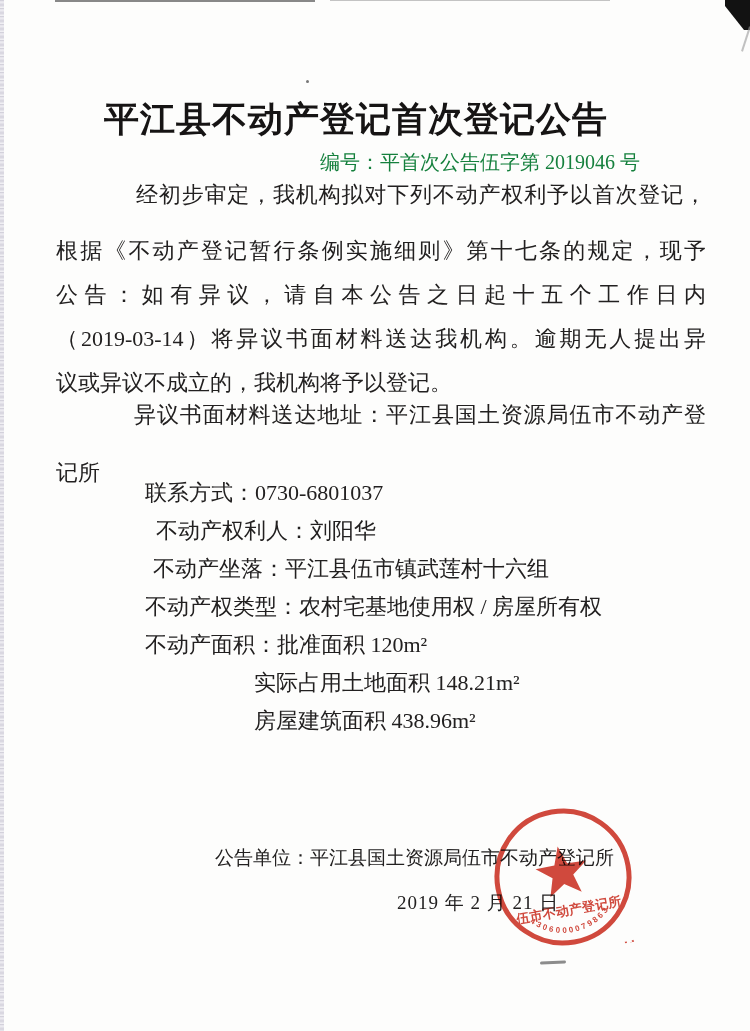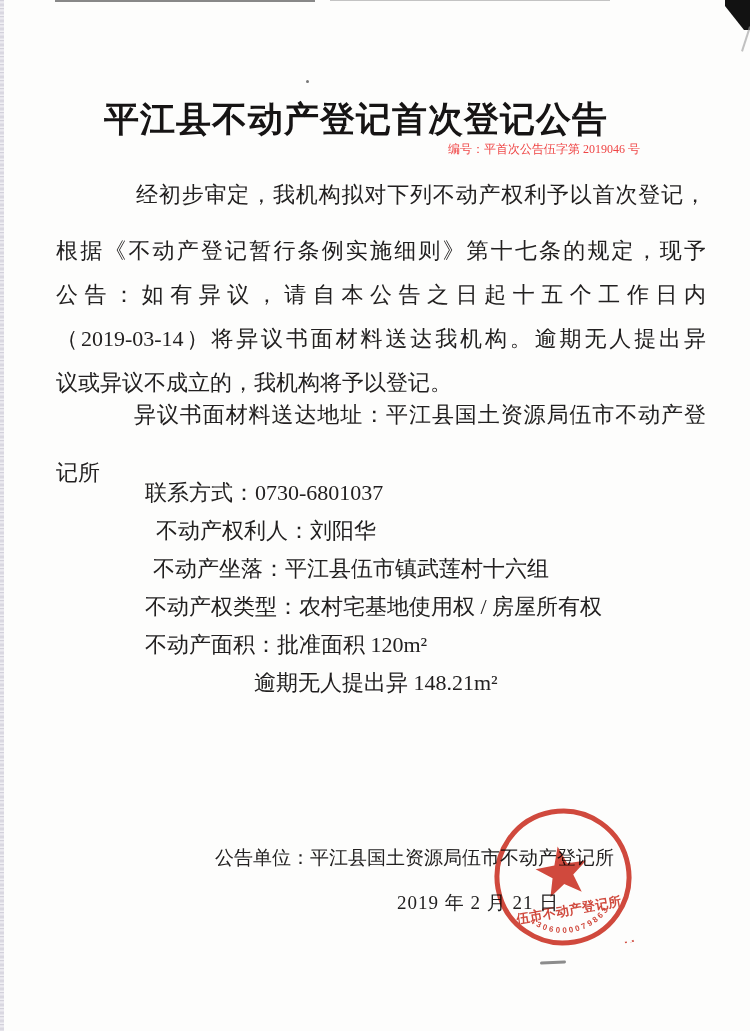--- a/index.html
+++ b/index.html
@@ -25,21 +25,21 @@
     position:absolute;top:26px;right:3px;width:2px;height:26px;background:#9a9a9a;
     transform:rotate(18deg);opacity:.6;
   }
   .stray-dash{position:absolute;left:540px;top:961px;width:26px;height:3px;background:#8c8c8c;transform:rotate(-3deg);border-radius:2px;}
   .stray-dot{position:absolute;left:306px;top:80px;width:3px;height:3px;background:#777;border-radius:50%;}
   
   .title{
     position:absolute;left:0;top:96px;width:712px;text-align:center;
     font-size:35px;font-weight:bold;letter-spacing:1px;color:#161414;
   }
-  .serial{position:absolute;top:141px;right:110px;font-size:12px;color:#ef4444;}
+  .serial{position:absolute;top:149px;right:110px;font-size:20px;color:#15803d;}
   .ln{position:absolute;font-size:22px;white-space:nowrap;color:#222020;}
   .blk{left:56px;width:650px;box-sizing:border-box;white-space:normal;}
   .jst{text-align:justify;text-align-last:justify;}
   .ind1{padding-left:80px;}
   .ind2{padding-left:78px;}
   .l1{top:180px;} .l2{top:236px;} .l3{top:280px;} .l4{top:324px;} .l5{top:368px;}
   .a1{top:400px;} .a2{top:458px;left:56px;}
   .d0{top:478px;left:145px;} .d1{top:516px;left:156px;} .d2{top:554px;left:153px;}
   .d3{top:592px;left:145px;} .d4{top:630px;left:145px;} .d5{top:668px;left:254px;}
   .d6{top:706px;left:254px;} .d7{top:744px;left:145px;}
@@ -75,21 +75,22 @@
   <div class="ln blk l5">议或异议不成立的，我机构将予以登记。</div>
 
   <div class="ln blk jst ind2 a1">异议书面材料送达地址：平江县国土资源局伍市不动产登</div>
   <div class="ln a2">记所</div>
 
   <div class="ln d0">联系方式：0730-6801037</div>
   <div class="ln d1">不动产权利人：刘阳华</div>
   <div class="ln d2">不动产坐落：平江县伍市镇武莲村十六组</div>
   <div class="ln d3">不动产权类型：农村宅基地使用权 / 房屋所有权</div>
   <div class="ln d4">不动产面积：批准面积 120m²</div>
-  <div class="ln d5">逾期无人提出异 148.21m²</div>
+  <div class="ln d5">实际占用土地面积 148.21m²</div>
+  <div class="ln d6">房屋建筑面积 438.96m²</div>
 
   <div class="ln f1">公告单位：平江县国土资源局伍市不动产登记所</div>
   <div class="ln f2">2019 年 2 月 21 日</div>
 
   <svg class="seal" viewBox="0 0 152 152">
     <defs>
       <path id="sealTopArc" d="M 76 124 A 48 48 0 1 1 75.95 124"></path>
       <path id="sealBotArc" d="M 20 76 A 56 56 0 0 0 132 76"></path>
     </defs>
     <circle cx="76" cy="76" r="66" fill="none" stroke-width="5" stroke="#ce392c"></circle>

